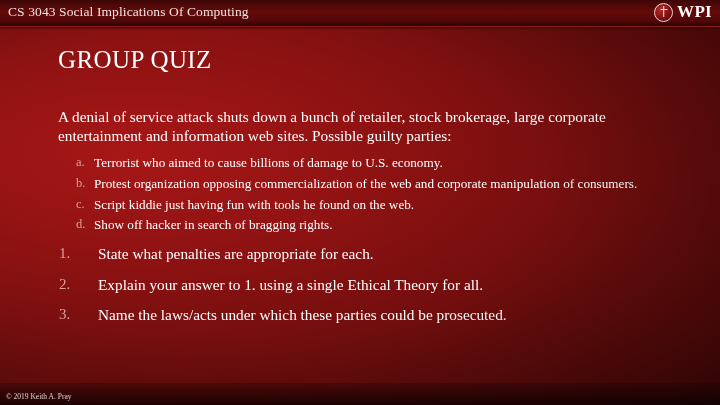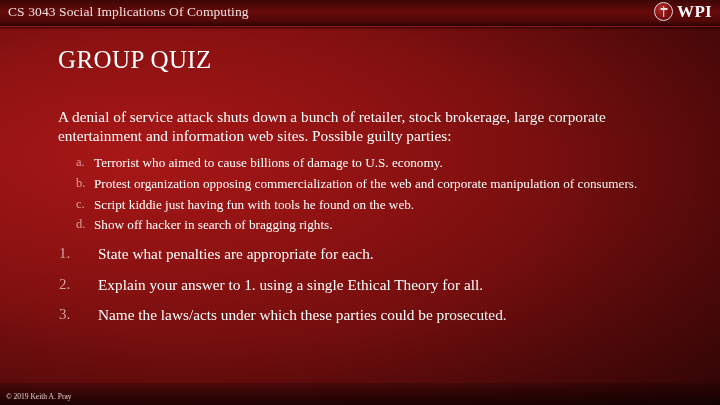--- a/index.html
+++ b/index.html
@@ -52,21 +52,21 @@
     font-size: 13.5px;
     color: #f3e3e3;
     letter-spacing: 0.1px;
     white-space: nowrap;
   }
   .wpi-logo {
     position: absolute;
     right: 8px;
     top: 2px;
     display: flex;
-    align-items: flex-start;
+    align-items: center;
     gap: 4px;
   }
   .wpi-seal {
     width: 19px;
     height: 19px;
     border-radius: 50%;
     background: radial-gradient(circle at 35% 30%, #b02b2b, #7d0f0f 60%, #4a0505 100%);
     border: 1.4px solid #e8d8d8;
     position: relative;
     box-sizing: border-box;

